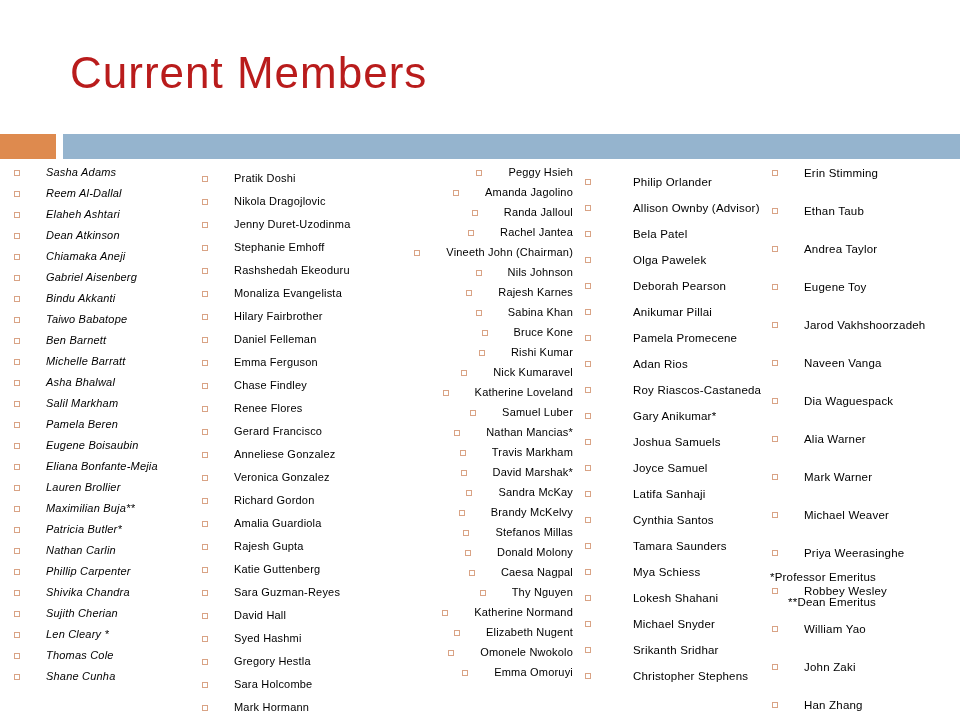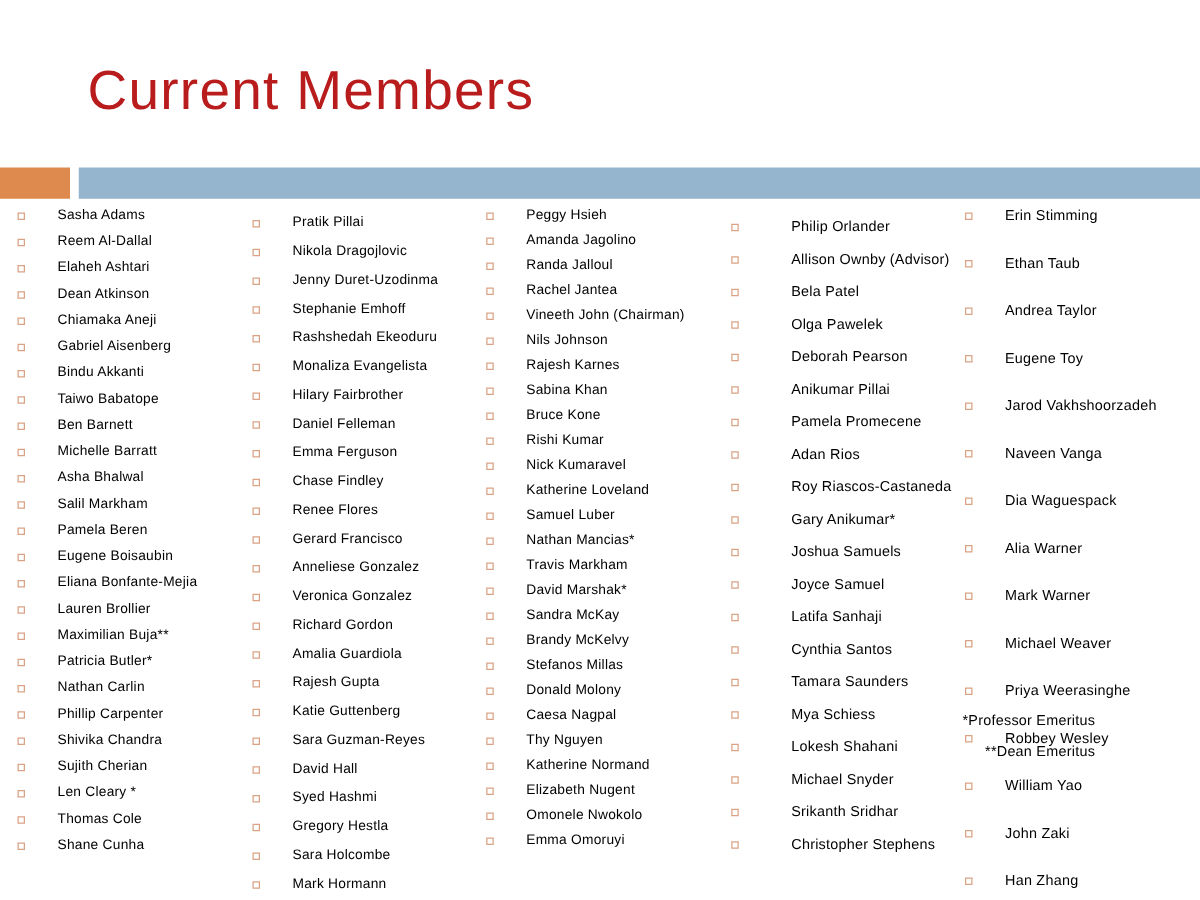--- a/index.html
+++ b/index.html
@@ -57,27 +57,27 @@
     border: 1px solid #d9a385;
     margin-top: 4px;
     margin-right: 26px;
     margin-left: 4px;
   }
   .member-name {
     color: #000000;
     letter-spacing: 0.2px;
   }
   
-  .col-c1 { left: 10px;  top: 166px; width: 182px; gap: 8px; }
+  .col-c1 { left: 10px;  top: 166px; width: 182px; gap: 8px; font-style: italic; }
   .col-c1 .member-name { font-size: 11px; line-height: 13px; }
   
   .col-c2 { left: 198px; top: 172px; width: 184px; gap: 10px; }
   .col-c2 .member-name { font-size: 11px; line-height: 13px; }
   
-  .col-c3 { left: 385px; top: 166px; width: 188px; gap: 7px; }
+  .col-c3 { left: 385px; top: 166px; width: 188px; gap: 7px; align-items: flex-end; }
   .col-c3 .member-name { font-size: 11px; line-height: 13px; }
   
   .col-c4 { left: 581px; top: 175px; width: 186px; gap: 12px; }
   .col-c4 .member-name { font-size: 11.5px; line-height: 14px; padding-left: 16px; }
   
   .col-c5 { left: 768px; top: 166px; width: 190px; gap: 24px; }
   .col-c5 .member-name { font-size: 11.5px; line-height: 14px; }
 
   .footnotes {
     position: absolute;
@@ -203,21 +203,21 @@
         <span class="member-name">Thomas Cole</span>
       </div>
       <div class="member-item">
         <span class="bullet"></span>
         <span class="member-name">Shane Cunha</span>
       </div>
     </div>
   <div class="member-col col-c2">
       <div class="member-item">
         <span class="bullet"></span>
-        <span class="member-name">Pratik Pillai</span>
+        <span class="member-name">Pratik Doshi</span>
       </div>
       <div class="member-item">
         <span class="bullet"></span>
         <span class="member-name">Nikola Dragojlovic</span>
       </div>
       <div class="member-item">
         <span class="bullet"></span>
         <span class="member-name">Jenny Duret-Uzodinma</span>
       </div>
       <div class="member-item">

